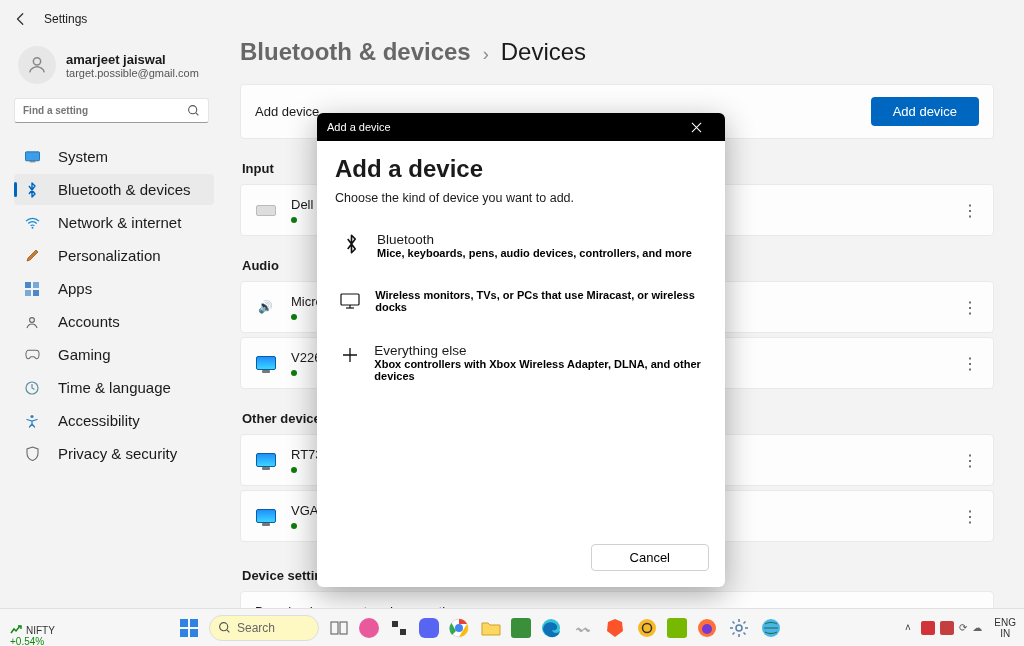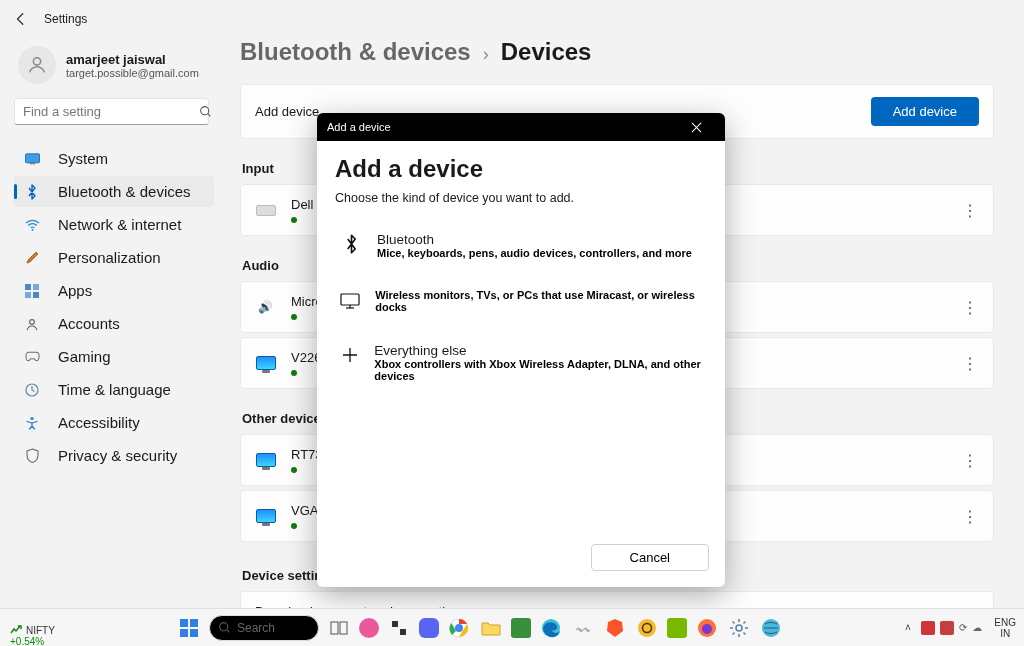--- a/index.html
+++ b/index.html
@@ -11,35 +11,35 @@
 .win-header .title { font-size: 12px; }
 
 
 .left { position: absolute; left: 4px; top: 40px; width: 230px; padding-left: 10px; }
 .user-row { display: flex; align-items: center; gap: 10px; padding: 6px 0 14px 4px; }
 .avatar { width: 38px; height: 38px; border-radius: 50%; background: #e7e7e7; display: flex; align-items: center; justify-content: center; }
 .user-name { font-size: 13px; font-weight: 600; }
 .user-email { font-size: 11px; color: #555; }
 
 .search-box { background: #fff; border: 1px solid #e5e5e5; border-bottom: 1.5px solid #9c9c9c; border-radius: 3px; display: flex; align-items: center; padding: 5px 8px; width: 195px; margin-bottom: 18px; }
-.search-box input { border: none; outline: none; flex: 1; font-size: 13px; background: transparent; }
+.search-box input { border: none; outline: none; flex: 1; font-size: 10px; background: transparent; font-weight: bold; }
 .search-box .mag { color: #555; }
 
 .nav { display: flex; flex-direction: column; gap: 2px; }
 .nav-item { display: flex; align-items: center; gap: 18px; padding: 7px 10px; border-radius: 4px; cursor: pointer; font-size: 15px; width: 200px; }
 .nav-item.active { background: #eaeaea; position: relative; }
 .nav-item.active::before { content: ""; position: absolute; left: 0; top: 8px; bottom: 8px; width: 3px; background: #0067c0; border-radius: 2px; }
 .nav-item .icon { width: 16px; height: 16px; display: flex; align-items: center; justify-content: center; }
 
 
 .main { position: absolute; left: 240px; right: 30px; top: 38px; }
 .breadcrumb { display: flex; align-items: baseline; gap: 12px; margin-bottom: 18px; }
 .crumb-parent { font-size: 24px; font-weight: 600; color: #676767; }
 .crumb-sep { font-size: 18px; color: #8a8a8a; }
-.crumb-current { font-size: 24px; font-weight: 700; }
+.crumb-current { font-size: 24px; font-weight: 400; }
 
 .card { background: #fdfdfd; border: 1px solid #e9e9e9; border-radius: 4px; }
 .add-device-bar { display: flex; align-items: center; justify-content: space-between; padding: 12px 14px; margin-bottom: 22px; }
 .primary-btn { background: #0067c0; color: #fff; border: none; border-radius: 4px; padding: 7px 22px; font-size: 13px; cursor: pointer; }
 
 .section-title { font-size: 13px; font-weight: 600; margin: 0 0 8px 2px; }
 .device-row { display: flex; align-items: center; gap: 14px; padding: 12px 14px; margin-bottom: 4px; }
 .device-row .d-icon { width: 22px; height: 16px; display:flex; align-items:center; justify-content:center; }
 .device-row .d-name { font-size: 13px; }
 .device-row .dot { width: 6px; height: 6px; background: #107c10; border-radius: 50%; margin-top: 3px; }
@@ -65,21 +65,21 @@
 .modal-footer { display: flex; justify-content: flex-end; padding: 10px 16px 16px; }
 .sec-btn { background: #fff; border: 1px solid #d1d1d1; border-radius: 4px; padding: 5px 38px; font-size: 13px; cursor: pointer; }
 
 
 .taskbar { position: absolute; left: 0; right: 0; bottom: 0; height: 38px; background: #f6f6f6; border-top: 1px solid #e0e0e0; display: flex; align-items: center; }
 .task-left { display:flex; flex-direction:column; padding-left:10px; font-size:10px; }
 .task-left .lbl { color:#333;margin-top:16px; }
 .task-left .val { color: #0f8a0f; }
 .task-center { flex: 1; display: flex; align-items: center; justify-content: center; gap: 8px; }
 .tb-icon { width: 24px; height: 24px; border-radius: 4px; display:flex; align-items:center; justify-content:center; font-size:14px; }
-.tb-search { background: #000000; border: 1px solid #ddd; border-radius: 14px; display:flex; align-items:center; gap:6px; padding: 3px 10px 3px 8px; font-size:12px; color:#666; height:26px; width:110px;}
+.tb-search { background: #fef9c3; border: 1px solid #ddd; border-radius: 14px; display:flex; align-items:center; gap:6px; padding: 3px 10px 3px 8px; font-size:12px; color:#666; height:26px; width:110px;}
 .task-right { display:flex; align-items:center; gap:6px; padding-right:8px; font-size:10px; color:#333;}
 .tray-icons { display:flex; gap:5px; align-items:center; }
 .tray-icons .sq { width:14px; height:14px; border-radius:2px; }
 .lang { display:flex; flex-direction:column; align-items:center; margin-left:6px;}
 
 
 svg { display: block; }
 
 
 .tint-blue { color:#0078d4; }

